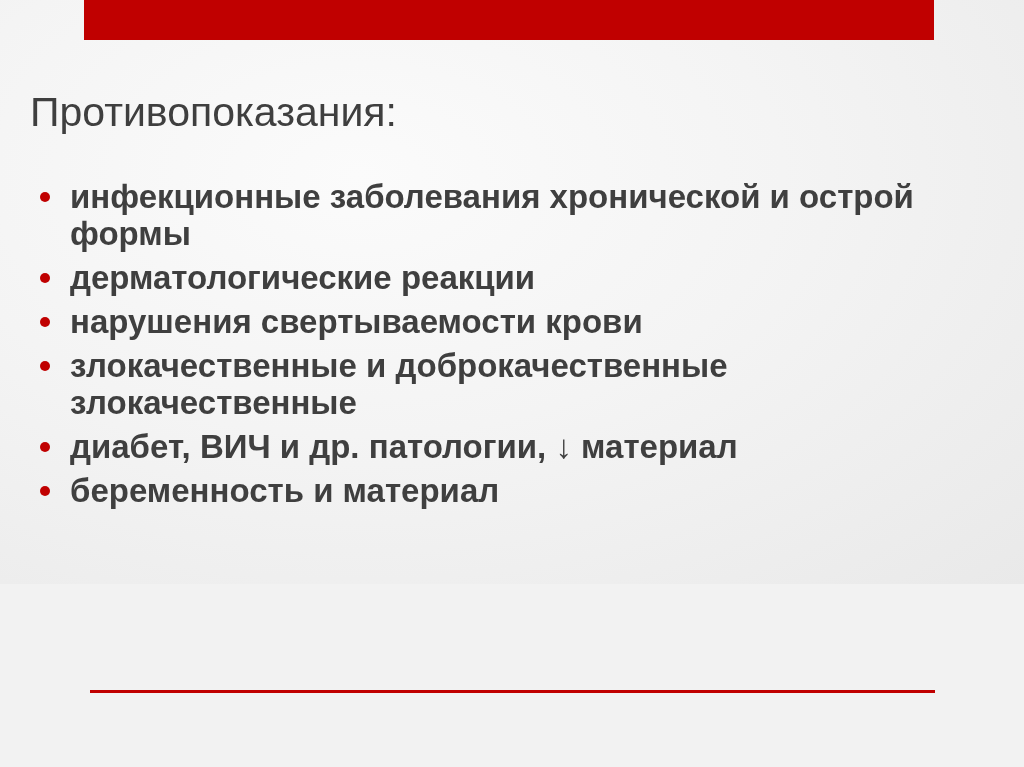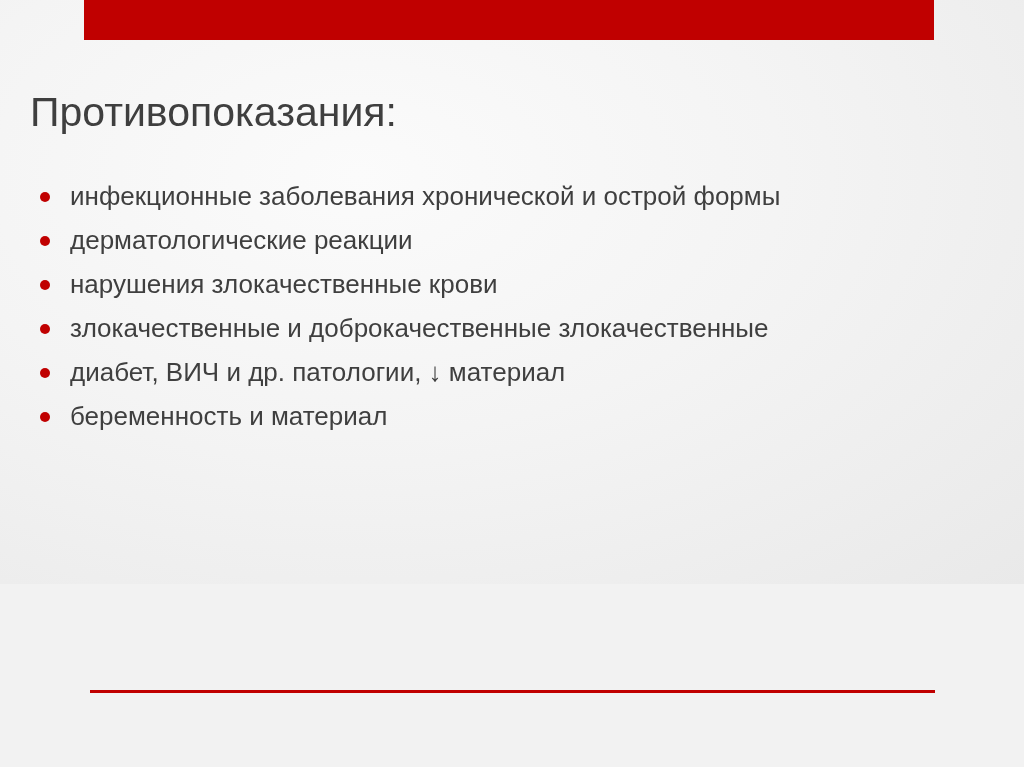--- a/index.html
+++ b/index.html
@@ -47,23 +47,24 @@
   }
   ul.bullets {
     list-style: none;
     margin: 0;
     padding: 0;
   }
   ul.bullets li {
     position: relative;
     padding-left: 40px;
     color: #3f3f3f;
-    font-size: 26px;
+    font-size: 33px;
     line-height: 37px;
     margin-bottom: 7px;
+    font-weight: bold;
   }
   ul.bullets li .dot {
     position: absolute;
     left: 10px;
     top: 14px;
     width: 10px;
     height: 10px;
     border-radius: 50%;
     background: #c00000;
   }
@@ -90,21 +91,21 @@
       <li>
         <span class="dot"></span>
         <span>инфекционные заболевания хронической и острой формы</span>
       </li>
       <li>
         <span class="dot"></span>
         <span>дерматологические реакции</span>
       </li>
       <li>
         <span class="dot"></span>
-        <span>нарушения злокачественные крови</span>
+        <span>нарушения свертываемости крови</span>
       </li>
       <li>
         <span class="dot"></span>
         <span>злокачественные и доброкачественные злокачественные</span>
       </li>
       <li>
         <span class="dot"></span>
         <span>диабет, ВИЧ и др. патологии, ↓ материал</span>
       </li>
       <li>

